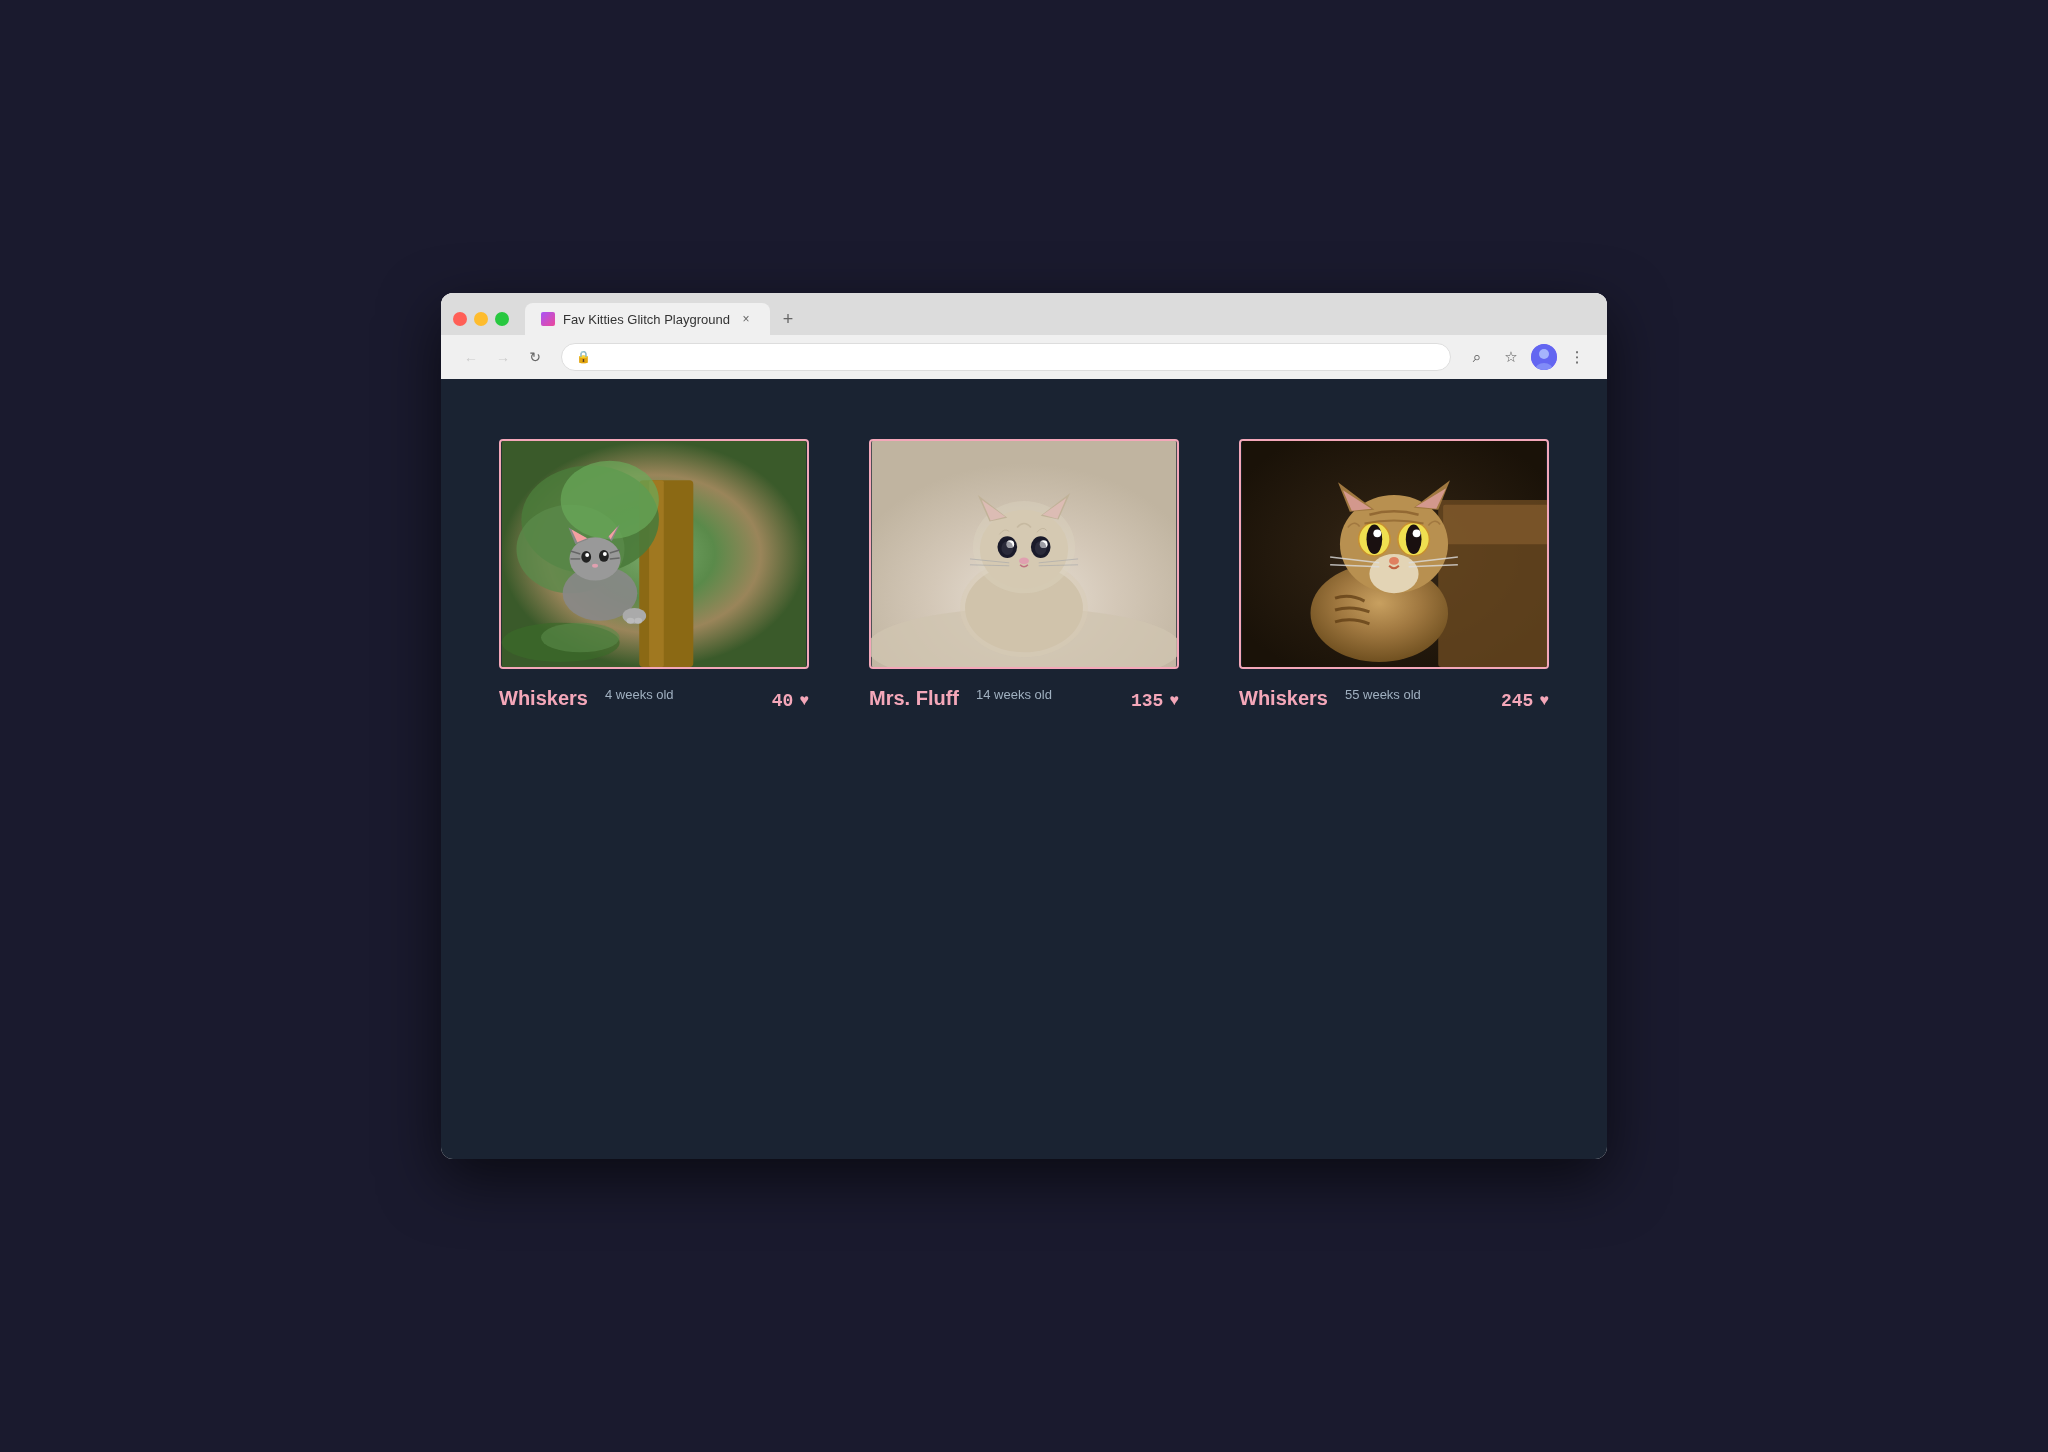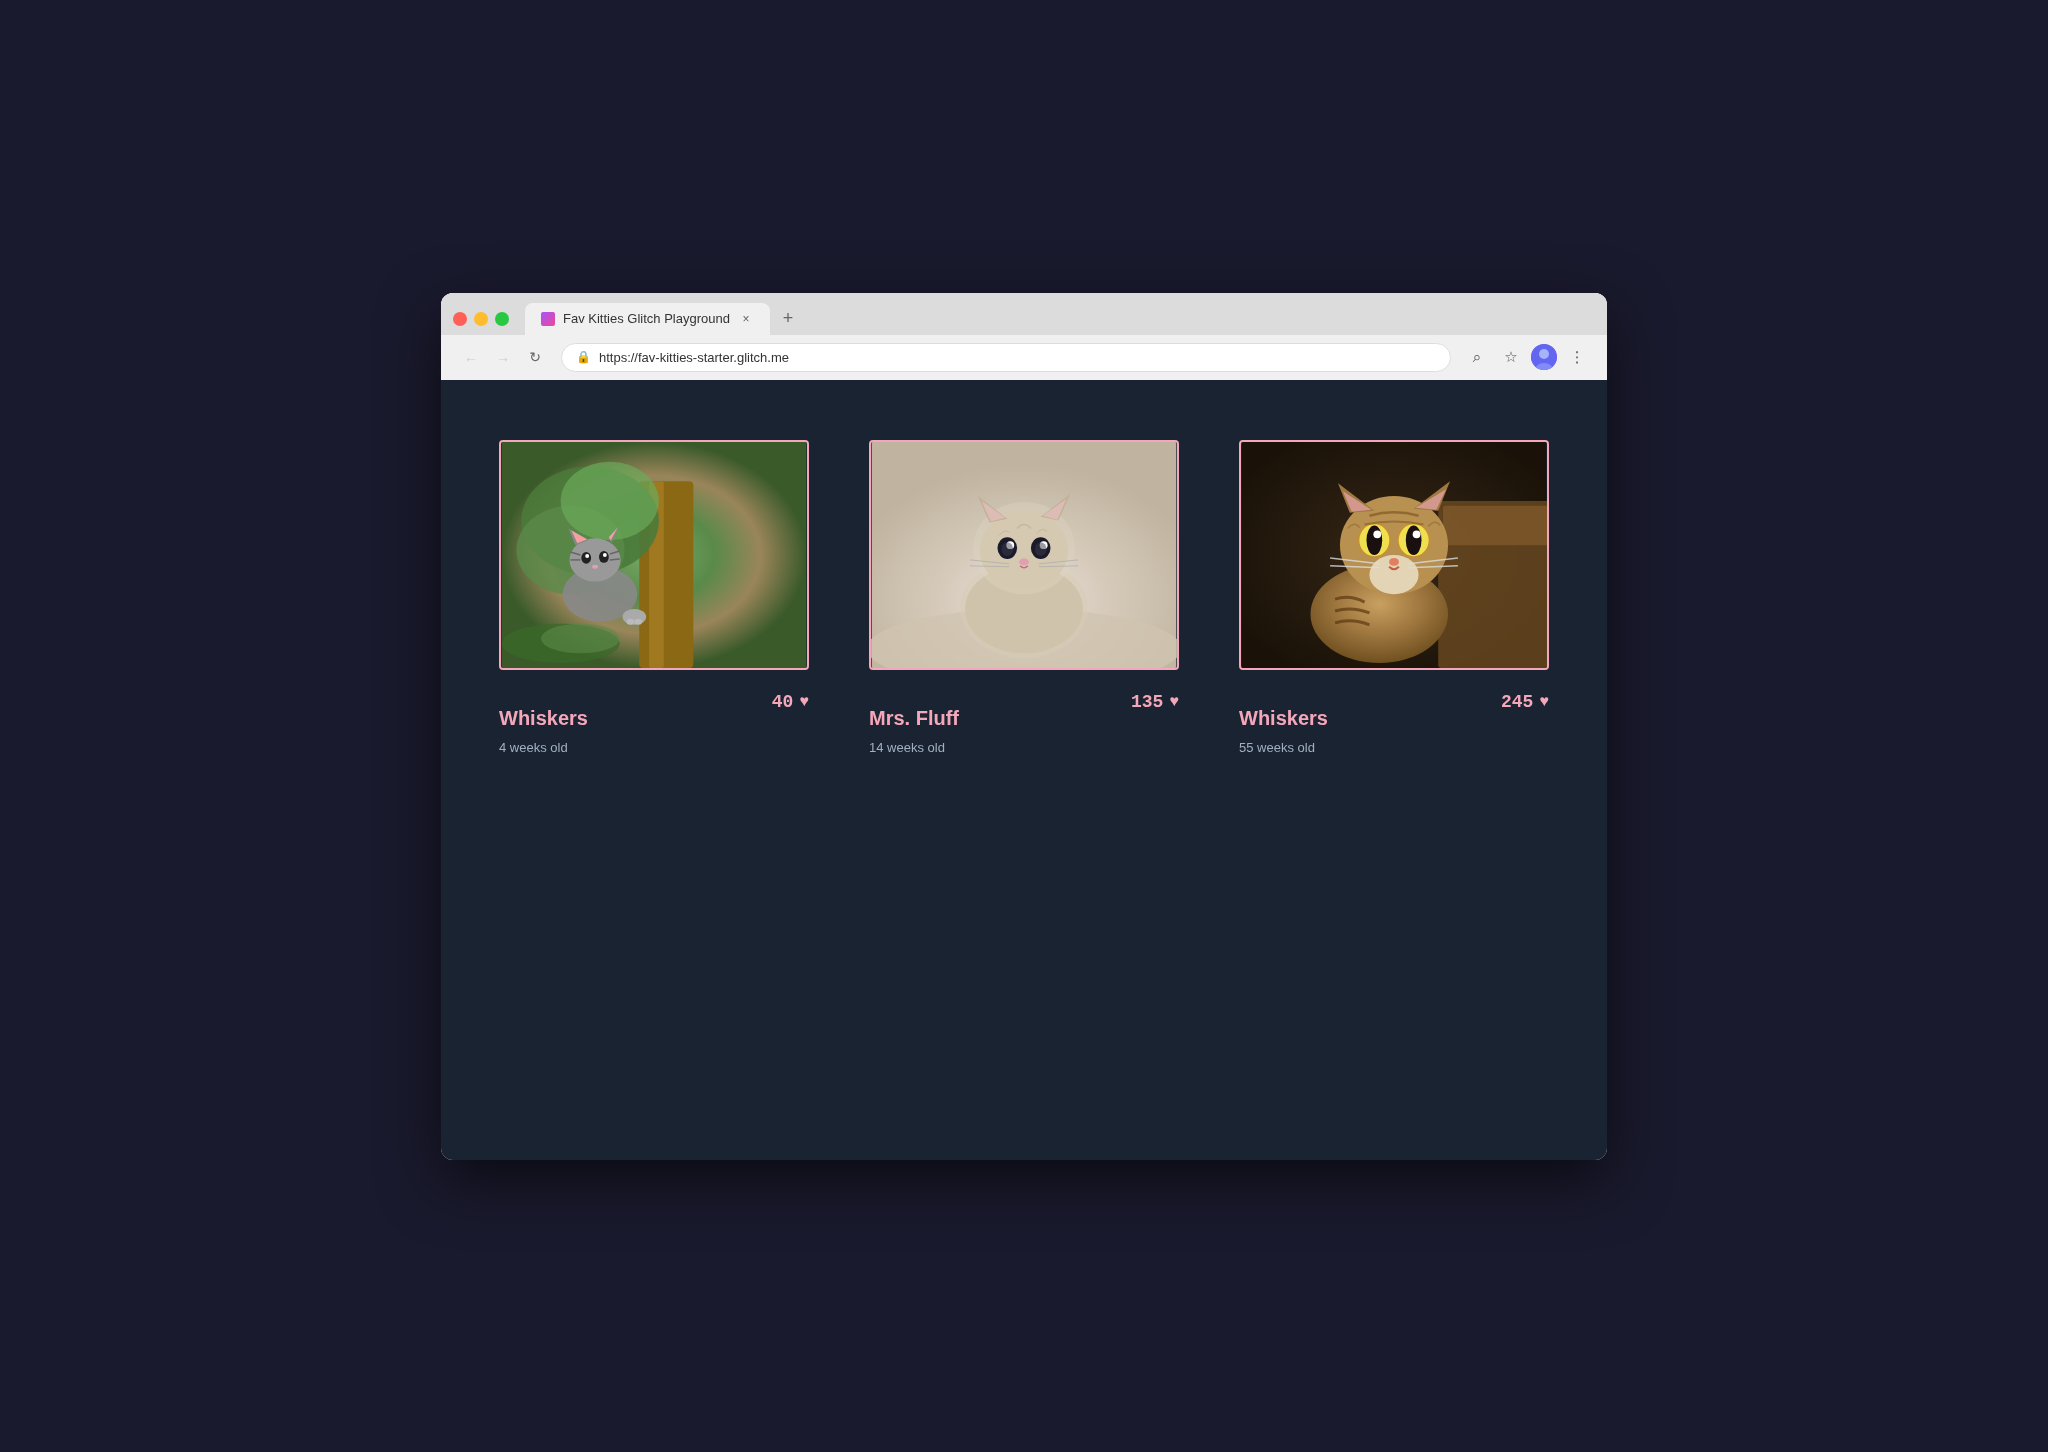--- a/index.html
+++ b/index.html
@@ -244,23 +244,22 @@
 
     .cat-info {
       display: flex;
       align-items: flex-start;
       justify-content: space-between;
       width: 100%;
     }
 
     .cat-name-age {
       display: flex;
-      flex-direction: column;
-      gap: 10px;
-      margin-top: 19px;
+      flex-direction: row;
+      gap: 17px;
     }
 
     .cat-name {
       font-size: 20px;
       font-weight: bold;
       color: #f4a7b9;
       font-family: Arial, sans-serif;
     }
 
     .cat-age {
@@ -312,21 +311,20 @@
     </div>
 
     <div class="address-bar">
       <div class="nav-buttons">
         <button class="nav-btn disabled">←</button>
         <button class="nav-btn disabled">→</button>
         <button class="nav-btn">↻</button>
       </div>
       <div class="url-bar">
         <span class="lock-icon">🔒</span>
-        <span class="url-text">https://fav-kitties-starter.glitch.me</span>
       </div>
       <div class="toolbar-right">
         <button class="toolbar-btn">
           <span>⌕</span>
         </button>
         <button class="toolbar-btn">
           <span>☆</span>
         </button>
         <div class="profile-avatar">
           <svg width="26" height="26" viewBox="0 0 26 26">

